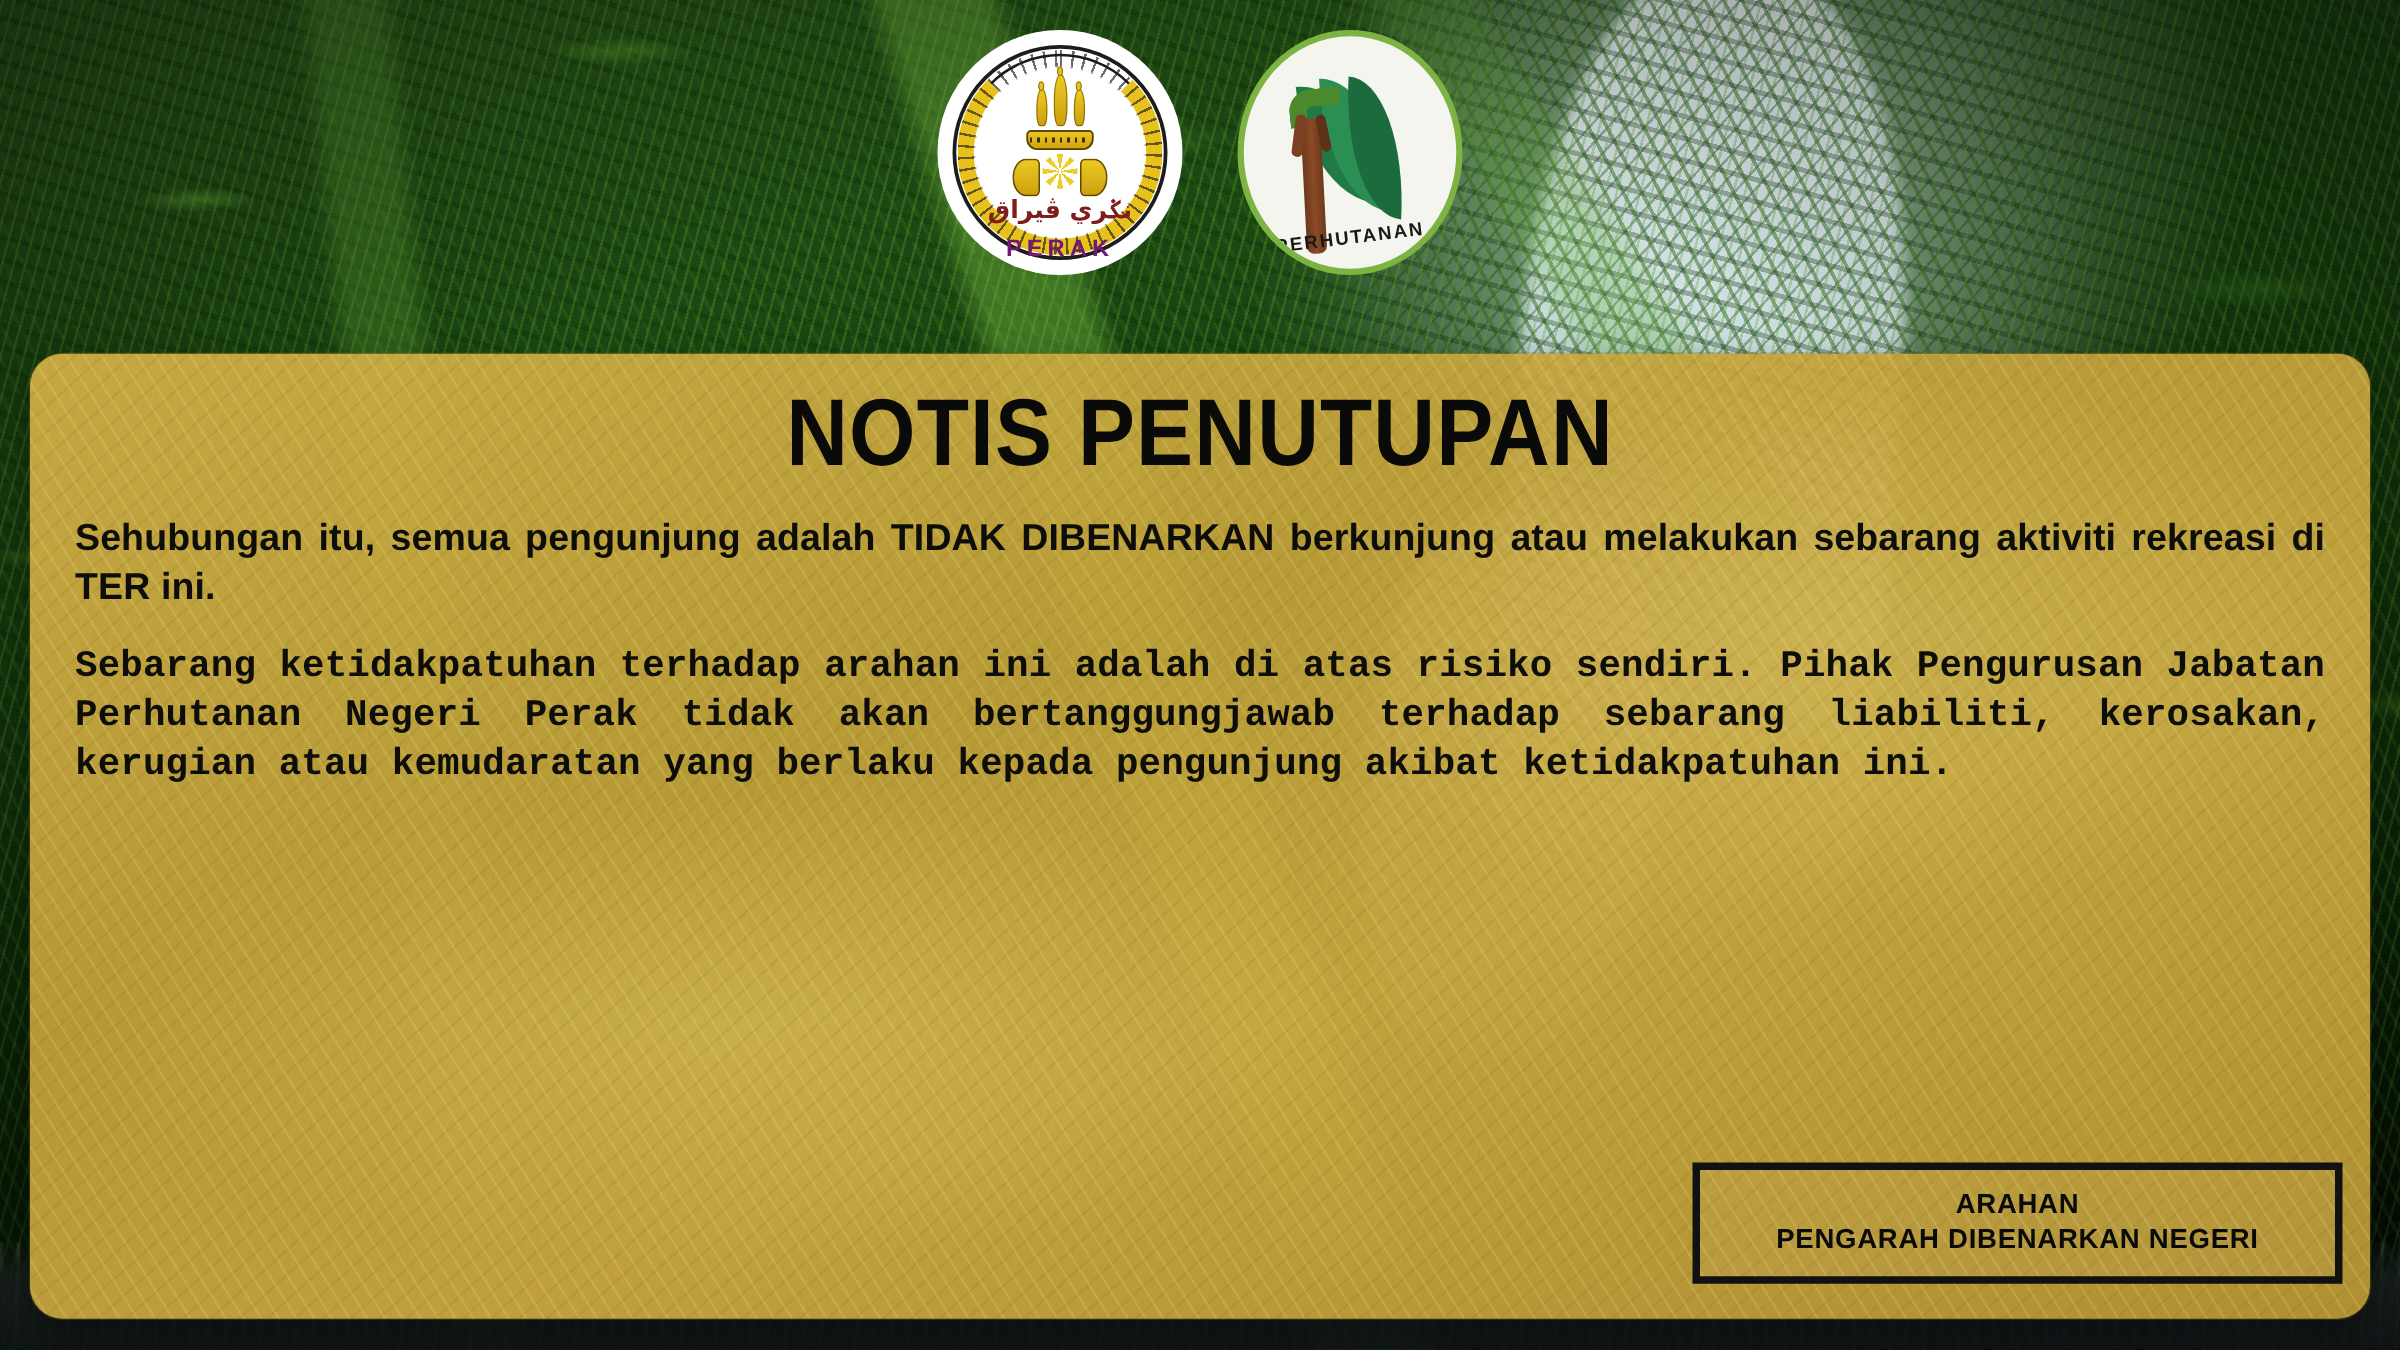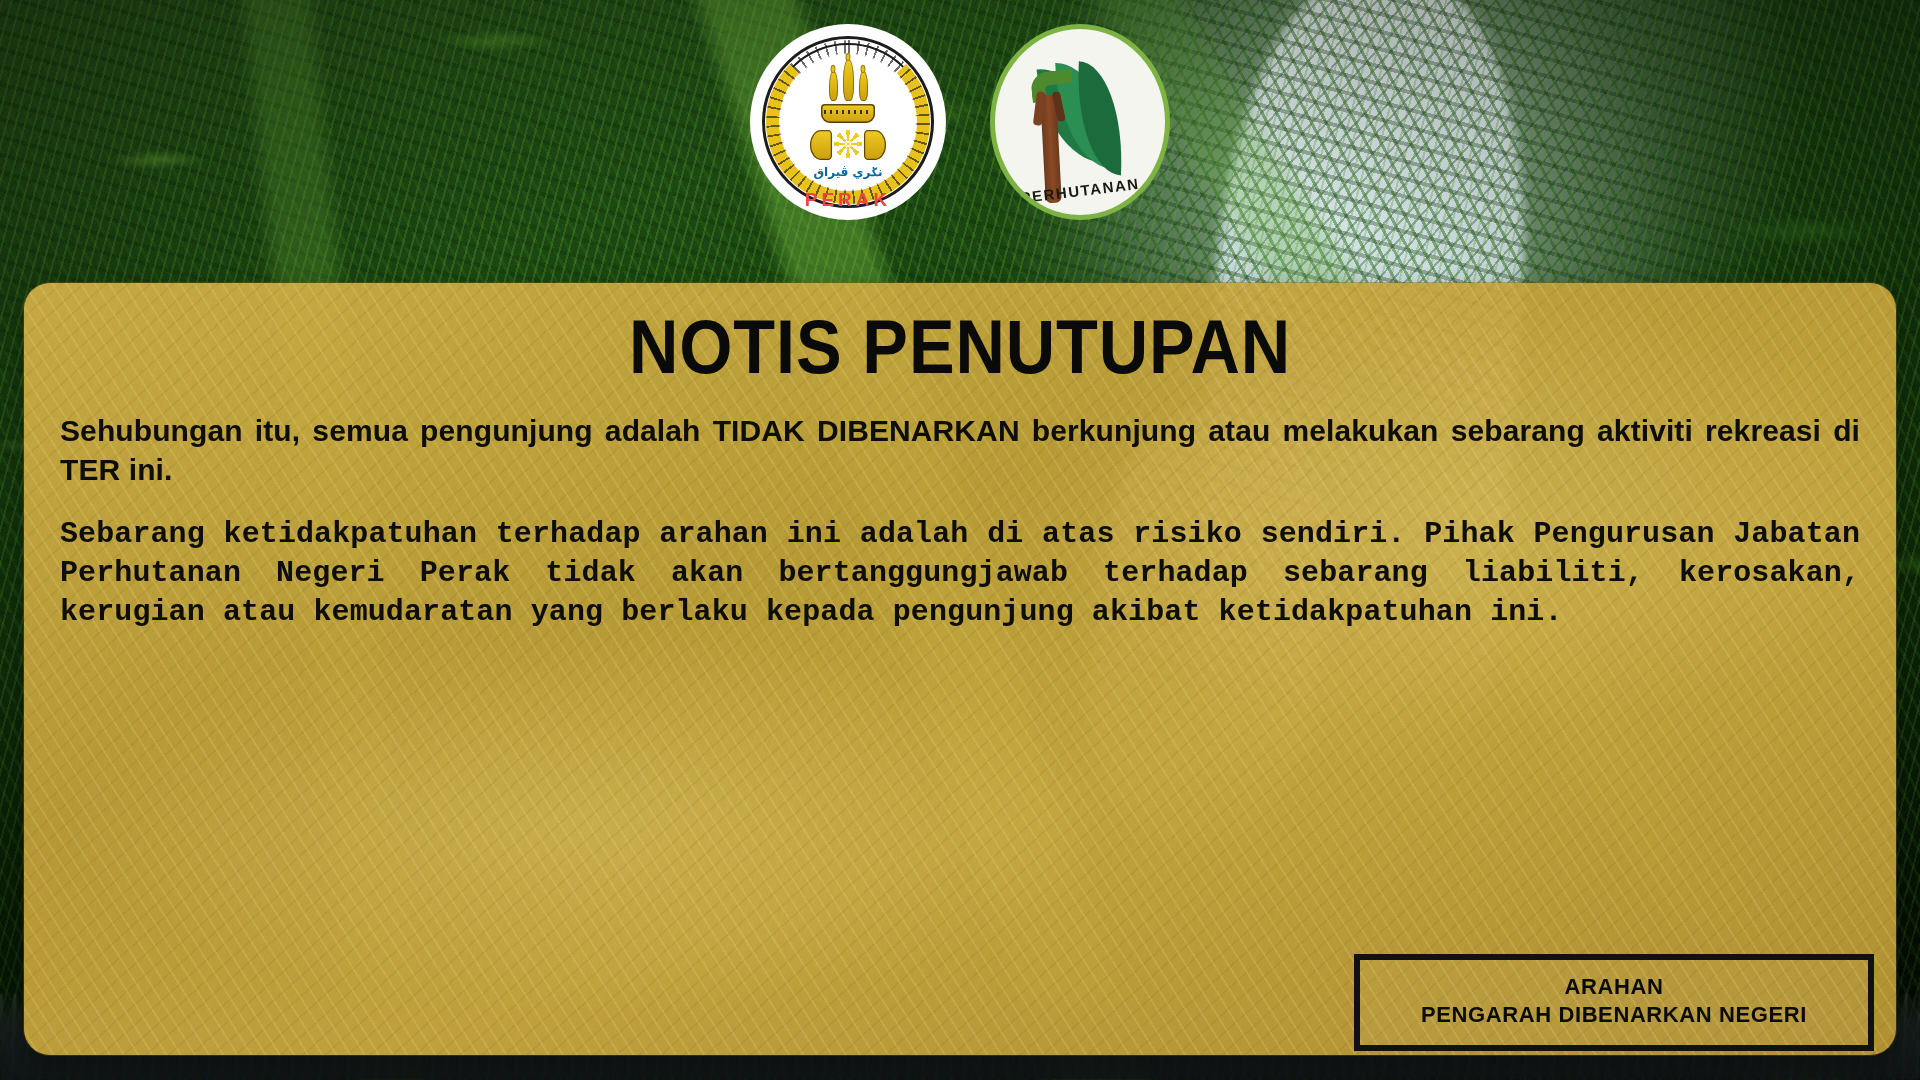--- a/index.html
+++ b/index.html
@@ -212,29 +212,29 @@
   .crest-scroll-l, .crest-scroll-r {
     position:absolute; top:4px;
     width:22px; height:30px;
     background:linear-gradient(to bottom,#f0cb24,#c99f0c);
     box-shadow:inset 0 0 0 1.2px rgba(40,30,0,.7);
   }
   .crest-scroll-l { left:-2px;  border-radius:60% 20% 20% 60%; }
   .crest-scroll-r { right:-2px; border-radius:20% 60% 60% 20%; }
   .crest-jawi {
     font-family:"DejaVu Sans", sans-serif;
-    font-size:12px; color:#0369a1; font-weight:700;
+    font-size:20px; color:#7f1d1d; font-weight:700;
     margin-top:4px; letter-spacing:.5px;
     direction:rtl;
   }
   .crest-name {
     position:absolute; left:0; right:0; bottom:9px;
     text-align:center;
     font-size:19px; font-weight:700; letter-spacing:4px;
-    color:#ef4444;
+    color:#701a75;
   }
 
   
   .forest {
     width:180px; height:196px;
     border-radius:50%;
     background:#f5f5ef;
     border:5px solid #7cb342;
     position:relative;
     display:flex; align-items:center; justify-content:center;
@@ -331,21 +331,21 @@
     text-align:justify;
     text-justify:inter-word;
     letter-spacing:.1px;
   }
   .body-text p { margin:0 0 26px 0; }
   .body-text p:last-child { margin-bottom:0;font-family:Liberation Mono, monospace; }
 
   
   .sig-box {
     position:absolute;
-    right:22px; bottom:4px;
+    right:22px; bottom:28px;
     width:520px;
     border:6px solid #111;
     padding:13px 10px 15px 10px;
     text-align:center;
     background:rgba(255,255,255,0.045);
   }
   .sig-line {
     font-family:"Liberation Sans", sans-serif;
     font-weight:700;
     font-size:22px;

